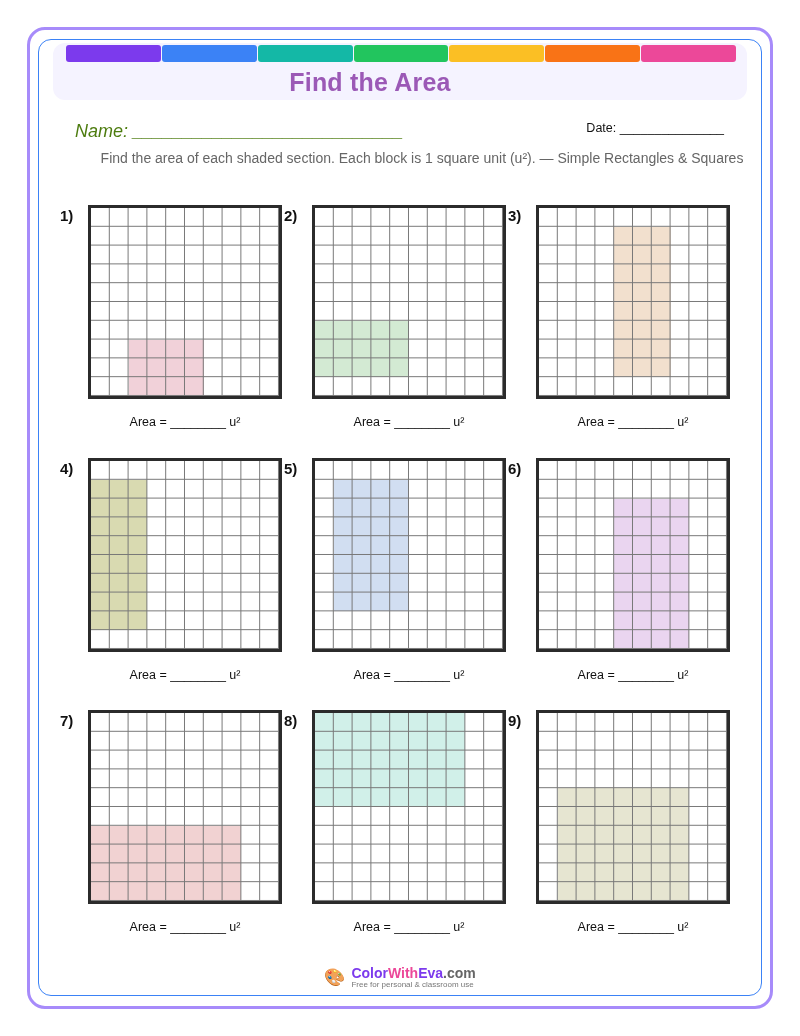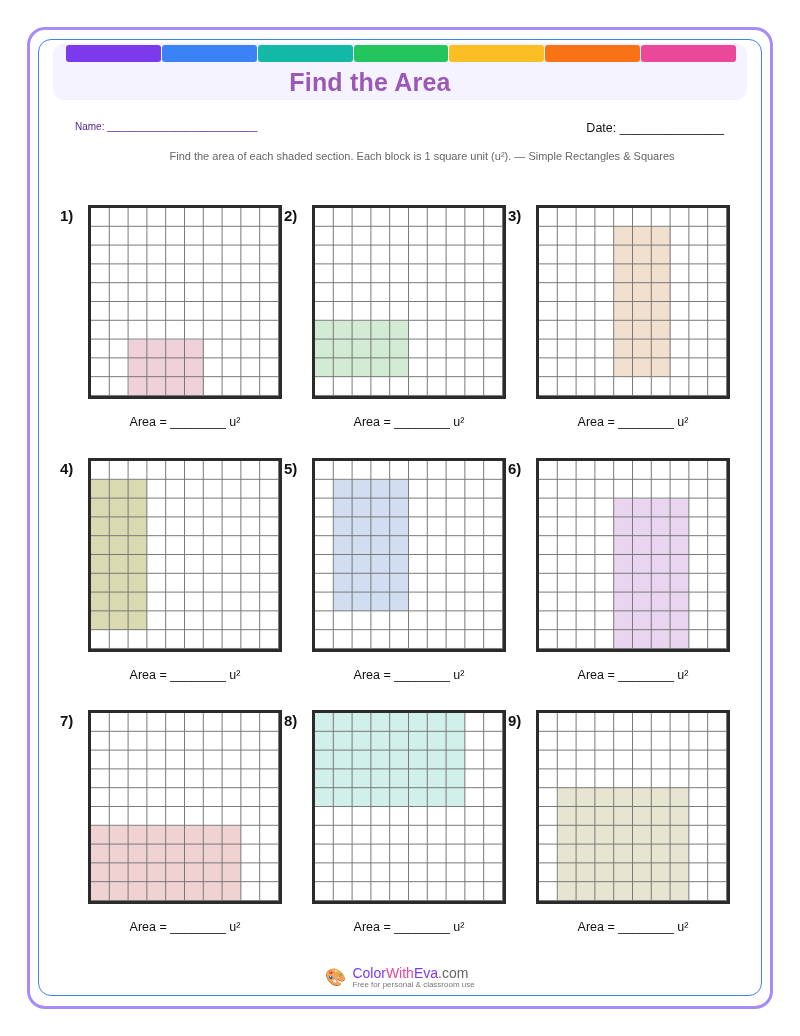--- a/index.html
+++ b/index.html
@@ -17,25 +17,25 @@
     .header-panel {
       position: absolute; left: 53px; top: 43px; width: 694px; height: 57px;
       background: #f5f3ff; border-radius: 12px;
     }
     .color-bar { position: absolute; left: 66px; top: 45px; width: 670px; height: 17px; display: flex; gap: 1px; }
     .color-bar .seg { flex: 1; border-radius: 3px; }
     .title {
       position: absolute; left: 0; width: 696px; top: 68px; text-align: center;
       font-size: 25px; font-weight: bold; color: #9b59b6; letter-spacing: 0.2px; padding-left: 44px;
     }
-    .name-line { position: absolute; left: 75px; top: 121px; font-size: 10px; color: #4c1d95; }
+    .name-line { position: absolute; left: 75px; top: 121px; font-size: 18px; color: #4d7c0f; font-style: italic; }
     .date-line { position: absolute; right: 76px; top: 121px; font-size: 12.5px; color: #111; text-align: right; margin-left: 20px; }
     .instructions {
       position: absolute; left: 0; width: 800px; top: 150px; text-align: center;
-      font-size: 11px; color: #666; padding-left: 44px;
+      font-size: 14px; color: #666; padding-left: 44px;
     }
 
     .problem { position: absolute; width: 224px; height: 250px; }
     .problem .num {
       position: absolute; left: -28px; top: 2px; font-size: 15px; font-weight: bold; color: #111;
     }
     .grid {
       position: absolute; left: 0; top: 0; width: 194px; height: 194px;
       border: 3px solid #2b2b2b; background: #fff;
       display: grid; grid-template-columns: repeat(10, 1fr); grid-template-rows: repeat(10, 1fr);
@@ -51,21 +51,21 @@
     }
     .answer {
       position: absolute; left: 0; width: 194px; top: 210px; text-align: center;
       font-size: 12.5px; color: #111;
     }
 
     .footer { position: absolute; left: 0; width: 800px; top: 966px; text-align: center; }
     .footer-inner { display: inline-flex; align-items: center; gap: 6px; }
     .palette-icon { font-size: 17px; line-height: 1; }
     .brand-block { text-align: left; }
-    .brand { font-size: 14px; font-weight: normal; line-height: 14px; }
+    .brand { font-size: 14px; font-weight: bold; line-height: 14px; }
     .brand .b1 { color: #7c3aed; }
     .brand .b2 { color: #ec4899; }
     .brand .b3 { color: #7c3aed; }
     .brand .b4 { color: #666; }
     .tagline { font-size: 8px; color: #777; line-height: 9px; }
   </style>
 </head>
 <body>
 
 <div class="outer-frame"></div>

